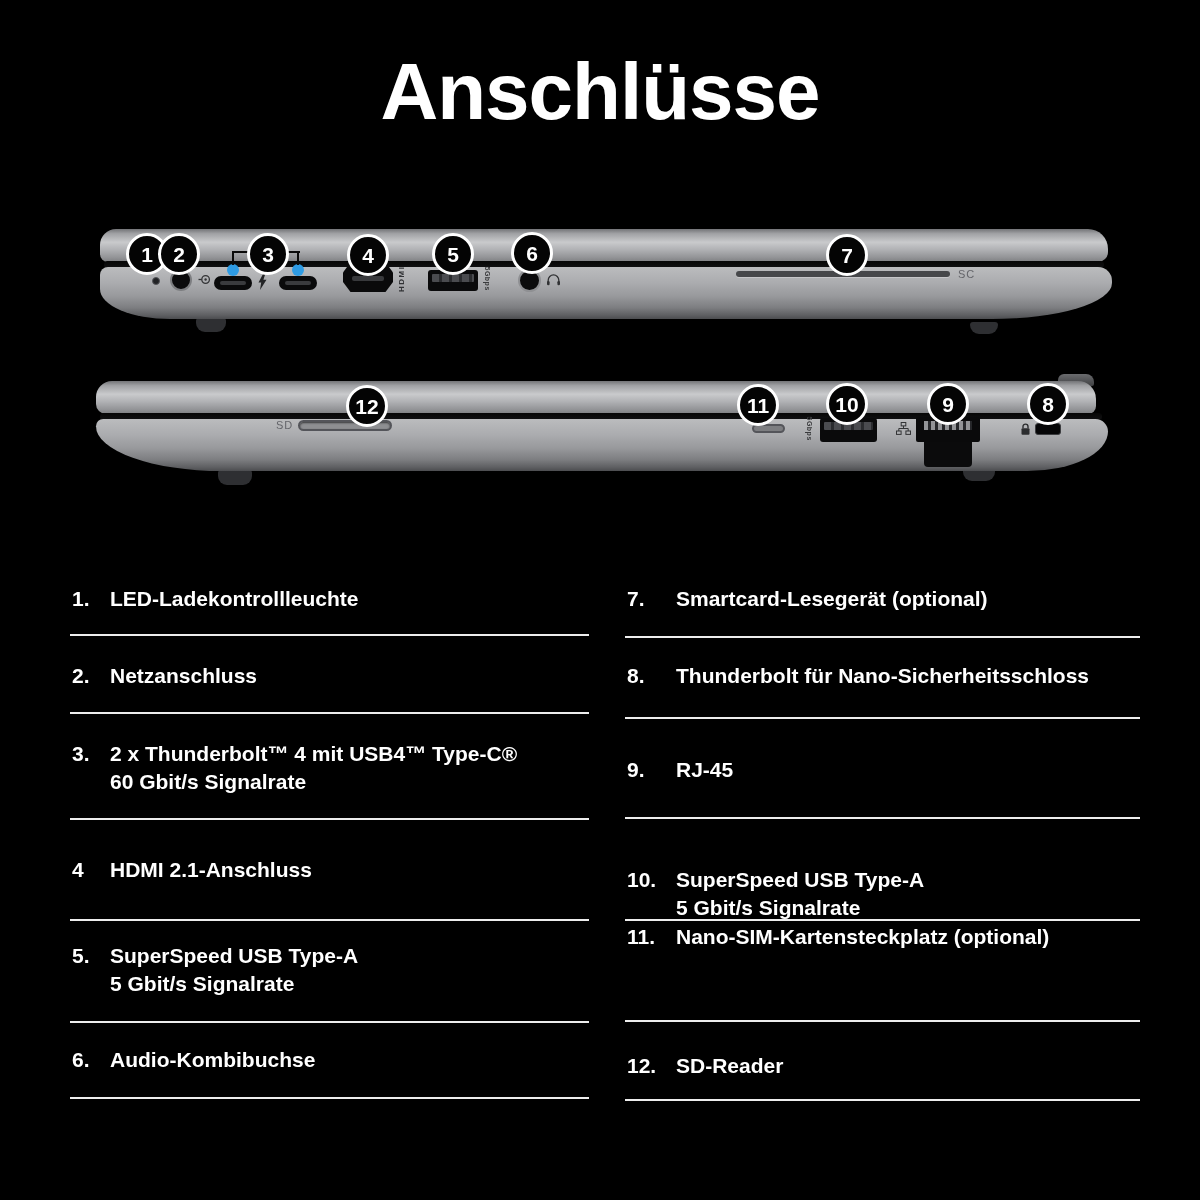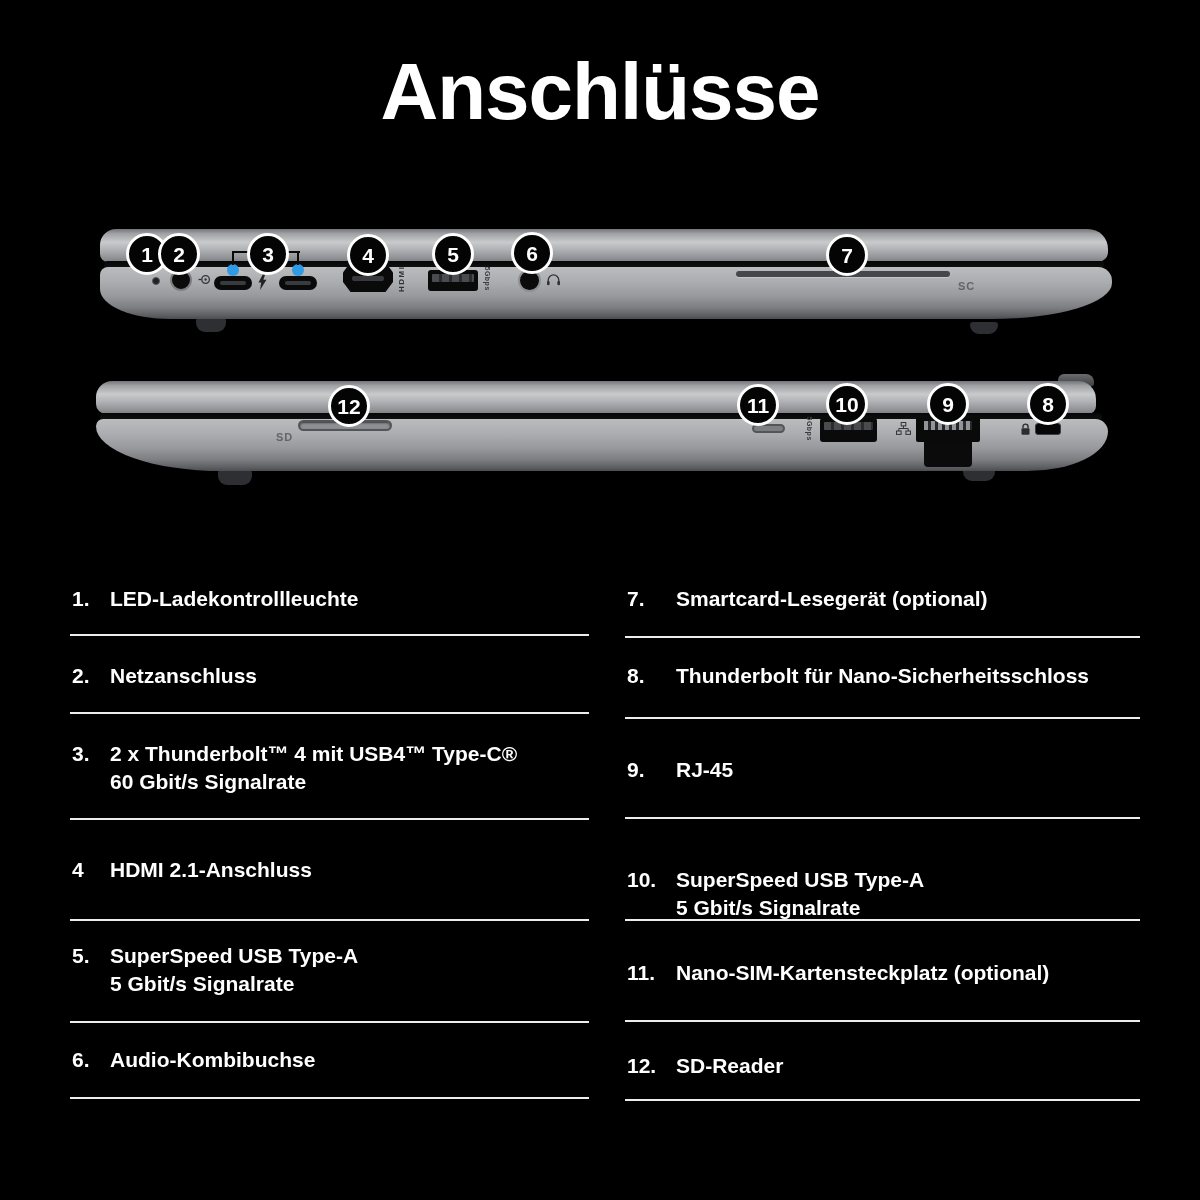--- a/index.html
+++ b/index.html
@@ -60,21 +60,21 @@
   .slot.sd { height:11px; background:#8e8f92; border:2px solid #54555a; border-radius:6px; box-shadow:inset 0 1px 2px rgba(0,0,0,0.6); }
   .slot.sim { height:9px; background:#7d7e81; border:2px solid #54555a; border-radius:5px; }
   .slot.lock { height:12px; background:#060607; border:1px solid #3c3d40; border-radius:3px; }
   .rj45 { position:absolute; z-index:2; }
   .rj45-top { width:64px; height:25px; background:#0a0a0b; border-radius:2px; position:relative; }
   .rj45-top::after { content:''; position:absolute; left:8px; right:8px; top:4px; height:9px;
     background:repeating-linear-gradient(90deg,#939497 0 4px,#26272a 4px 7px); }
   .rj45-tab { width:48px; height:25px; margin:0 auto; background:#0b0b0c; border-radius:0 0 4px 4px; }
 
   
-  .etch { position:absolute; color:#64656a; font-weight:bold; z-index:2;margin-top:12px; }
+  .etch { position:absolute; color:#64656a; font-weight:normal; z-index:2; }
   .etch.sc-l, .etch.sd-l { font-size:11px; letter-spacing:1px; }
   .hdmi-label { position:absolute; writing-mode:vertical-rl; transform:rotate(180deg);
     font-size:8px; font-weight:bold; color:#313235; letter-spacing:1.5px; z-index:2; }
   .ss-label { position:absolute; font-size:7px; font-weight:bold; color:#3a3b3d; letter-spacing:0.5px;
     transform:rotate(90deg); transform-origin:center; z-index:2; width:22px; text-align:center; }
   .picon { position:absolute; z-index:2; }
 
   
   .lrow { position:absolute; color:#fff; font-size:21px; font-weight:bold; line-height:28px; }
   .lrow .lnum { position:absolute; left:0; top:0; }
@@ -170,21 +170,21 @@
       <div class="rj45-top"></div>
       <div class="rj45-tab"></div>
     </div>
 
     <svg class="picon" style="left:1020px;top:423px" width="11" height="13" viewBox="0 0 11 13">
       <path d="M3 5.2 V3.6 a2.5 2.5 0 0 1 5 0 V5.2" fill="none" stroke="#2c2d2f" stroke-width="1.4"></path>
       <rect x="1.5" y="5.2" width="8" height="6.6" rx="1" fill="#2c2d2f"></rect>
     </svg>
     <div class="slot lock" style="left:1035px;top:423px;width:26px"></div>
 
-    <div class="co" style="left:328px;top:385px">12</div>
+    <div class="co" style="left:346px;top:385px">12</div>
     <div class="co" style="left:737px;top:384px">11</div>
     <div class="co" style="left:826px;top:383px">10</div>
     <div class="co" style="left:927px;top:383px">9</div>
     <div class="co" style="left:1027px;top:383px">8</div>
   </div>
 
   <div>
     <div class="lrow left" style="top:585px">
       <span class="lnum">1.</span>
       <span class="ltext">LED-Ladekontrollleuchte</span>
@@ -243,21 +243,21 @@
     </div>
     <div class="ldiv" style="left:625px;top:817px;width:515px"></div>
 
     <div class="lrow right" style="top:866px">
       <span class="lnum">10.</span>
       <span class="ltext">SuperSpeed USB Type-A
 5 Gbit/s Signalrate</span>
     </div>
     <div class="ldiv" style="left:625px;top:919px;width:515px"></div>
 
-    <div class="lrow right" style="top:959px">
+    <div class="lrow right" style="top:923px">
       <span class="lnum">11.</span>
       <span class="ltext">Nano-SIM-Kartensteckplatz (optional)</span>
     </div>
     <div class="ldiv" style="left:625px;top:1020px;width:515px"></div>
 
     <div class="lrow right" style="top:1052px">
       <span class="lnum">12.</span>
       <span class="ltext">SD-Reader</span>
     </div>
     <div class="ldiv" style="left:625px;top:1099px;width:515px"></div>

